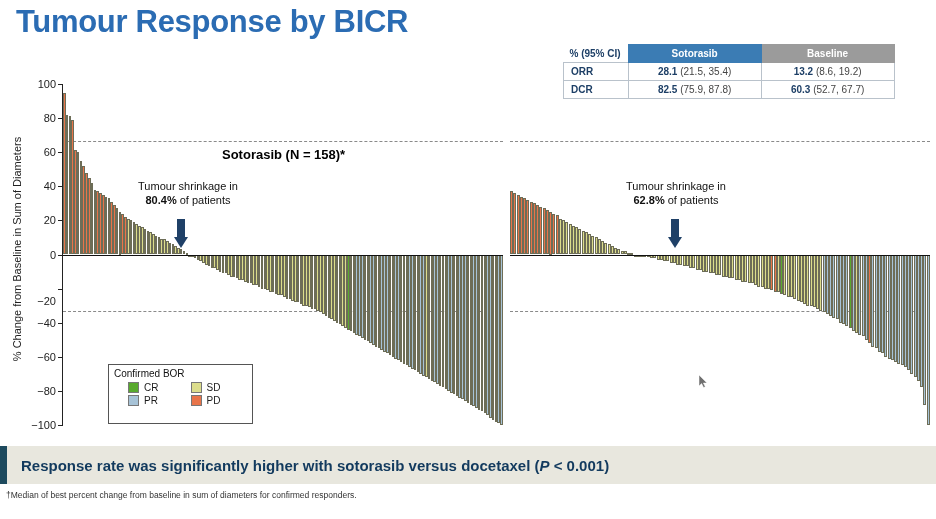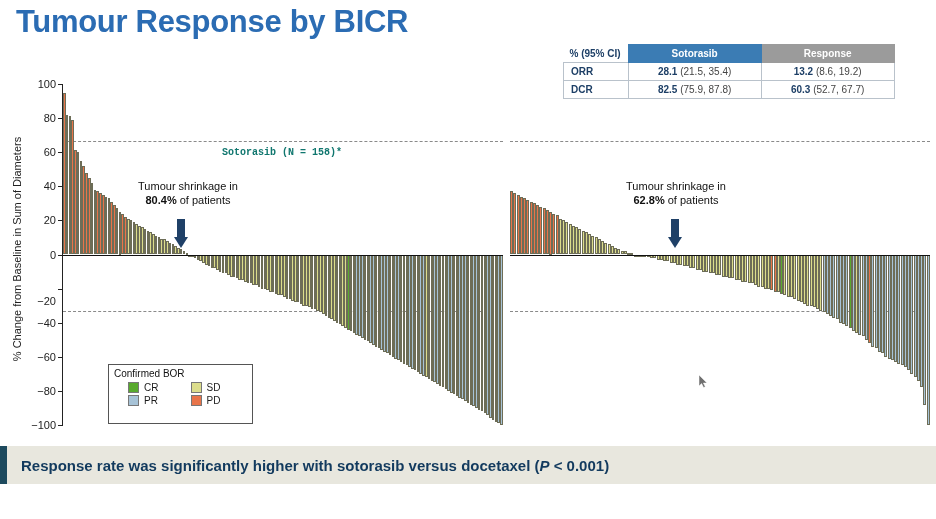--- a/index.html
+++ b/index.html
@@ -48,21 +48,21 @@
   #y-axis-line{position:absolute;left:62px;top:9px;width:1px;height:341px;background:#222;}
 
   .panel{position:absolute;top:9px;height:341px;overflow:hidden;}
   .panel-inner{position:absolute;left:0;top:0;width:100%;height:100%;}
   .zeroline{position:absolute;height:1px;background:#111;left:0;right:0;}
   .dashline{position:absolute;left:0;right:0;height:0;
     border-top:1px dashed #8a8a8a;}
   .bars{position:absolute;left:0;top:0;width:100%;height:100%;}
   .bar{position:absolute;bottom:auto;border:0.4px solid #6d6d57;box-sizing:border-box;}
 
-  .panel-title{position:absolute;font-size:10px;font-weight:bold;color:#0f766e;font-family:Liberation Mono, monospace;}
+  .panel-title{position:absolute;font-size:13px;font-weight:bold;color:#000000;}
   .annot{position:absolute;font-size:11px;color:#111;text-align:center;line-height:1.25;}
   .annot b{font-weight:bold;}
   .arrow{position:absolute;width:14px;}
   .arrow .shaft{width:8px;height:18px;background:#1f4067;margin:0 auto;}
   .arrow .head{width:0;height:0;border-left:7px solid transparent;
     border-right:7px solid transparent;border-top:11px solid #1f4067;}
 
   
   #legend{position:absolute;left:108px;top:364px;width:145px;height:60px;
     border:1px solid #555;background:#fff;font-size:10px;padding:3px 5px;
@@ -86,21 +86,21 @@
 </head>
 <body>
 
 <div id="page-title">Tumour Response by BICR</div>
 
 <table id="summary-table">
   <thead>
     <tr>
       <th class="hdr-blank">% (95% CI)</th>
       <th class="hdr-sot">Sotorasib</th>
-      <th class="hdr-doc">Response</th>
+      <th class="hdr-doc">Baseline</th>
     </tr>
   </thead>
   <tbody id="summary-table-body">
       <tr>
         <td class="rowlabel">ORR</td>
         <td class="val"><b>28.1</b> (21.5, 35.4)</td>
         <td class="val"><b>13.2</b> (8.6, 19.2)</td>
       </tr>
       <tr>
         <td class="rowlabel">DCR</td>
@@ -494,13 +494,14 @@
       </div>
     </div>
 </div>
 
 <div id="banner">
   <div class="accent"></div>
   <div class="btext"><span>Response rate was significantly higher with sotorasib versus docetaxel (</span><i>P</i><span> &lt; 0.001)</span></div>
 </div>
 
 <div id="footnotes">
+  <div>†Median of best percent change from baseline in sum of diameters for confirmed responders.</div>
 </div>
 
 </body></html>

